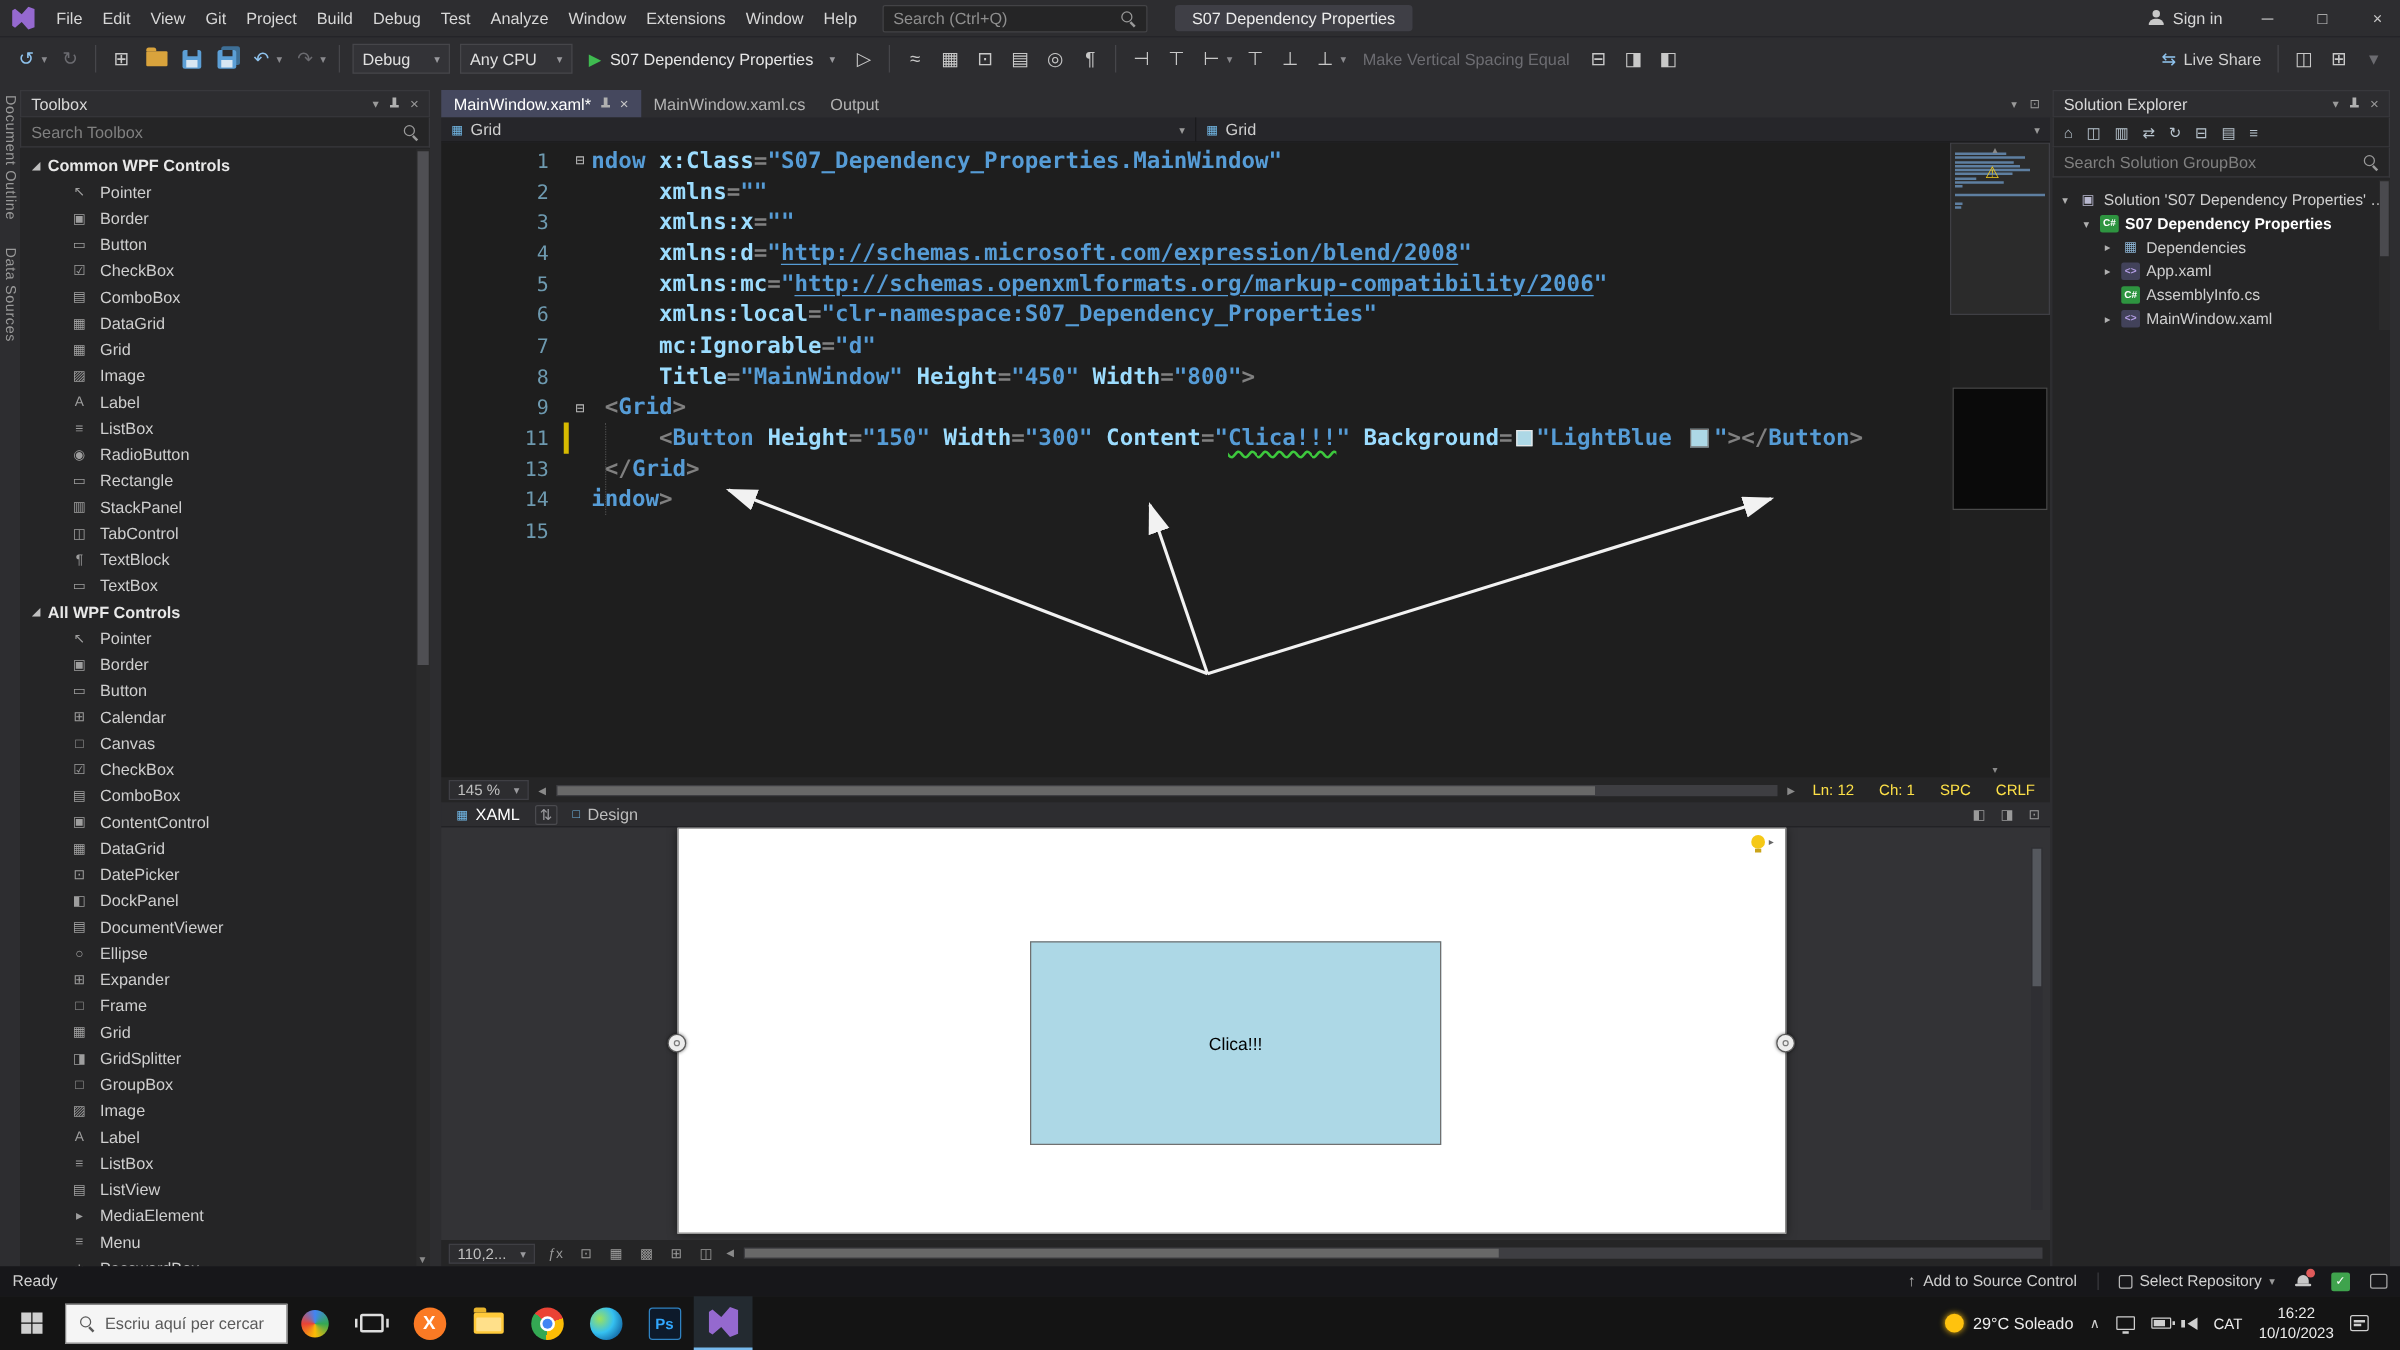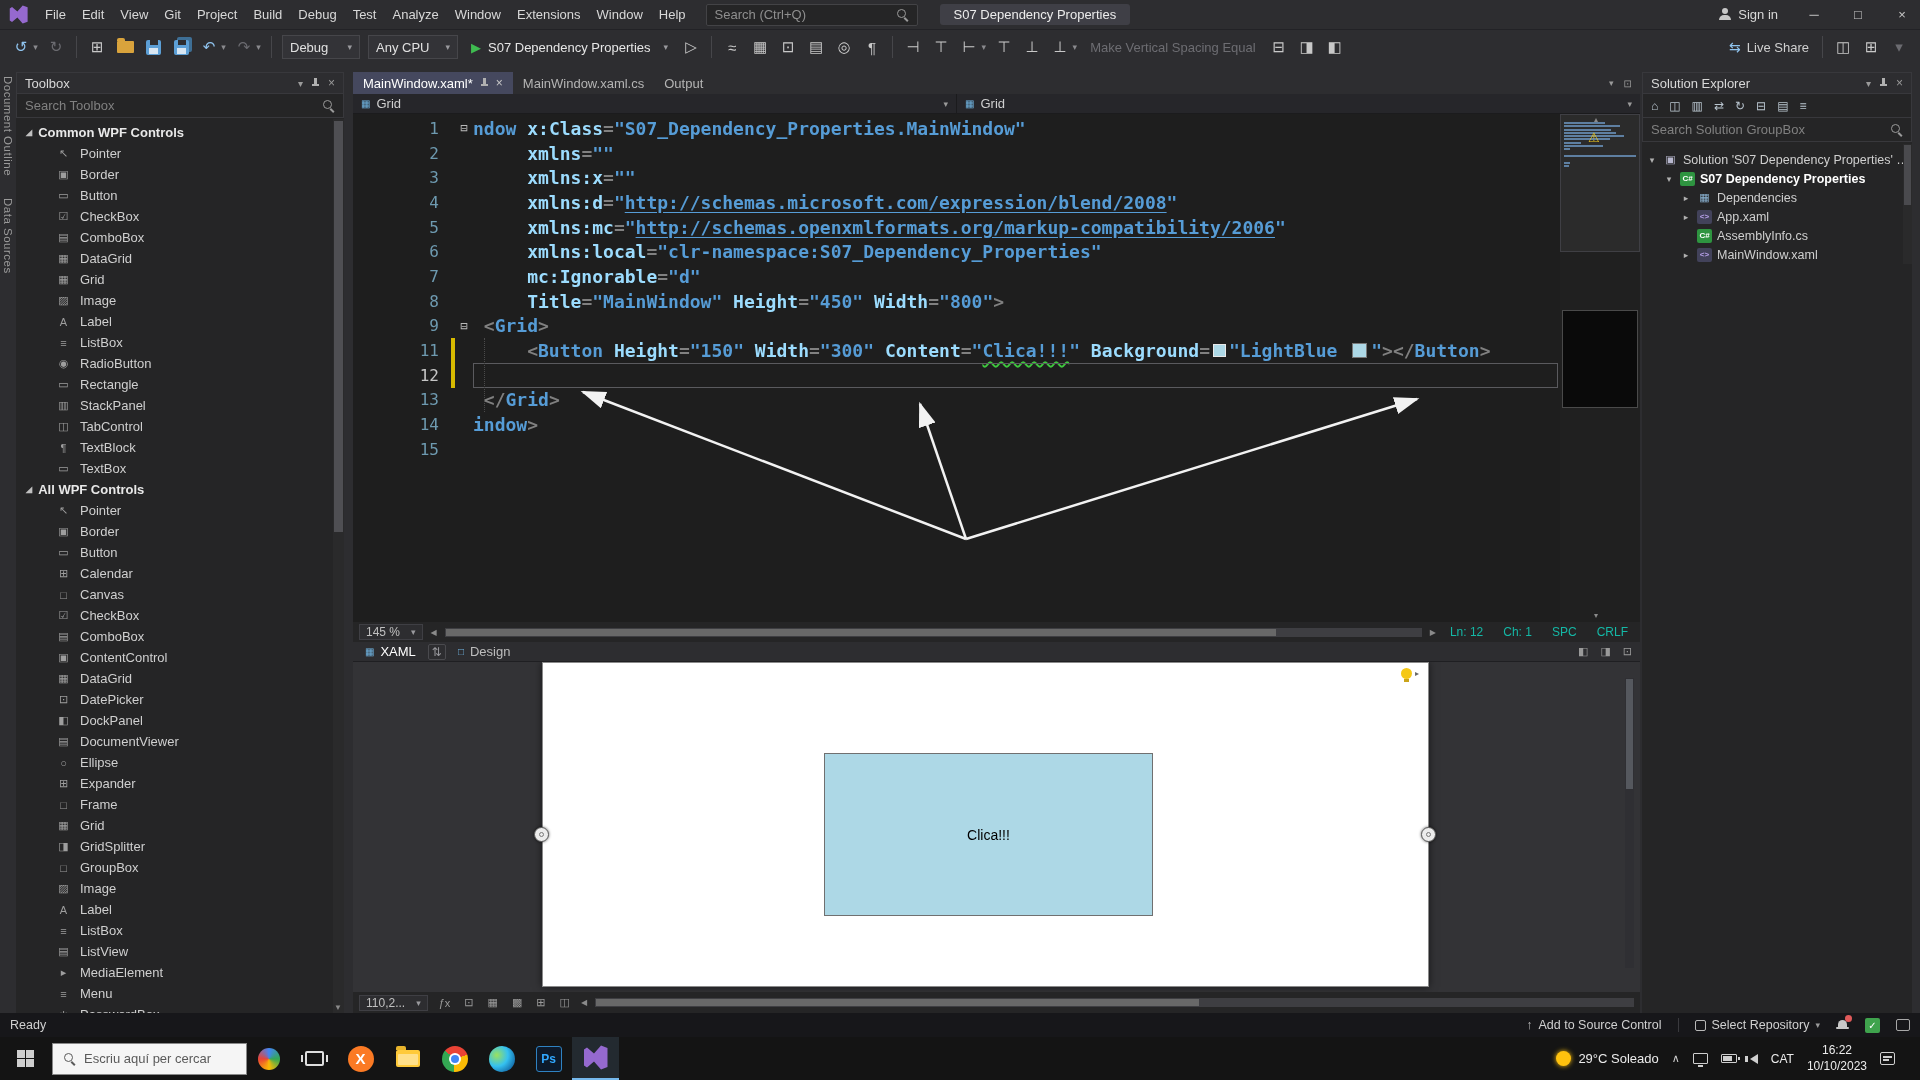--- a/index.html
+++ b/index.html
@@ -120,21 +120,21 @@
 .mm-down{position:absolute;bottom:2px;left:34px;font-size:8px;color:#8a8a8a}
 
 
 .code-bottom,.design-bottom{height:20px;background:#252526;display:flex;align-items:center;padding:0 6px;gap:8px;color:#c0c0c0;font-size:12px}
 .design-bottom{height:21px}
 .zoom-combo{display:flex;align-items:center;gap:5px;background:#2d2d30;border:1px solid #3f3f44;height:16px;padding:0 6px}
 .sb-arrow{font-size:8px;color:#8a8a8a}
 .hscroll{flex:1;height:9px;background:#3e3e42;position:relative}
 .hthumb{position:absolute;left:1px;top:1px;bottom:1px;width:85%;background:#686868}
 .hthumb.short{width:58%}
-.stat{margin:18px 6px;color:#14b8a6;white-space:nowrap}
+.stat{margin:18px 6px;color:#fde047;white-space:nowrap}
 
 
 .split-row{height:20px;background:#2d2d30;display:flex;align-items:center;gap:4px;padding:0 4px;border-bottom:1px solid #1f1f22}
 .split-tab{display:flex;align-items:center;gap:6px;padding:0 8px;height:100%;color:#bdbdbd}
 .split-tab.active{color:#fff}
 .st-ic{font-size:10px;color:#6fb3e0}
 .swap{font-size:12px;color:#9a9a9e;border:1px solid #4a4a4e;padding:0 3px;border-radius:2px}
 .split-flex{flex:1}
 .sp-ic{font-size:11px;color:#9a9a9a;margin:0 4px}
 
@@ -184,21 +184,21 @@
 .bell::after{content:"";position:absolute;left:0;top:8px;width:13px;height:2px;background:#c8c8c8;border-radius:1px}
 .badge{position:absolute;right:-3px;top:-4px;width:7px;height:7px;background:#e05a5a;border-radius:50%}
 .chk{width:15px;height:15px;background:#3fa34d;color:#fff;border-radius:2px;display:flex;align-items:center;justify-content:center;font-size:10px}
 .fb{width:14px;height:12px;border:1.5px solid #a8a8a8;border-radius:2px;position:relative;display:inline-block}
 
 
 .taskbar{position:absolute;left:0;right:0;bottom:0;height:43px;background:#141414;display:flex;align-items:stretch}
 .tk-slot{display:flex;align-items:center;justify-content:center}
 .start{width:52px}
 .i-start{width:8px;height:8px;background:#cfcfcf;box-shadow:9px 0 #cfcfcf,0 9px #cfcfcf,9px 9px #cfcfcf;margin:-5px 5px 5px -5px}
-.tk-search{width:195px;height:32px;align-self:center;background:#f5f5f5;border:1px solid #888;display:flex;align-items:center;gap:8px;padding:0 10px;color:#5a5a5a}
+.tk-search{width:178px;height:32px;align-self:center;background:#f5f5f5;border:1px solid #888;display:flex;align-items:center;gap:8px;padding:0 10px;color:#5a5a5a}
 .tk-search .mag::before{border-color:#5a5a5a}
 .tk-search .mag::after{background:#5a5a5a}
 .hl-dot{width:22px;height:22px;border-radius:50%;background:conic-gradient(#4285f4,#34a853,#fbbc05,#ea4335,#4285f4)}
 .i-taskview{width:19px;height:15px;border:2px solid #dedede;border-radius:2px;position:relative}
 .i-taskview::before{content:"";position:absolute;left:-6px;top:2px;width:2px;height:7px;background:#dedede}
 .i-taskview::after{content:"";position:absolute;right:-6px;top:2px;width:2px;height:7px;background:#dedede}
 #tb-apps{display:flex}
 .tb-app{width:47px;display:flex;align-items:center;justify-content:center}
 .tb-app.active{border-bottom:2px solid #76b9ed;background:#232a30}
 .i-xampp{width:26px;height:26px;border-radius:50%;background:#fb7a24;color:#fff;font-weight:bold;font-size:15px;display:flex;align-items:center;justify-content:center}
@@ -622,26 +622,20 @@
               <span class="ln-chg"></span>
               <span class="ln-fold">⊟</span>
               <span class="ln-text"><span class="tk-pl"> </span><span class="tk-de">&lt;</span><span class="tk-tg">Grid</span><span class="tk-de">&gt;</span></span>
             </div>
             <div class="code-line">
               <span class="ln-num">11</span>
               <span class="ln-chg mod"></span>
               <span class="ln-fold"></span>
               <span class="ln-text"><span class="tk-pl">     </span><span class="tk-de">&lt;</span><span class="tk-tg">Button</span><span class="tk-pl"> </span><span class="tk-at">Height</span><span class="tk-de">=</span><span class="tk-va">"150"</span><span class="tk-pl"> </span><span class="tk-at">Width</span><span class="tk-de">=</span><span class="tk-va">"300"</span><span class="tk-pl"> </span><span class="tk-at">Content</span><span class="tk-de">=</span><span class="tk-va">"</span><span class="tk-er">Clica!!!</span><span class="tk-va">"</span><span class="tk-pl"> </span><span class="tk-at">Background</span><span class="tk-de">=</span><span class="tk-s1"></span><span class="tk-va">"LightBlue </span><span class="tk-s2"></span><span class="tk-va">"</span><span class="tk-de">&gt;&lt;/</span><span class="tk-tg">Button</span><span class="tk-de">&gt;</span></span>
             </div>
-            <div class="code-line current">
-              <span class="ln-num cur">12</span>
-              <span class="ln-chg mod"></span>
-              <span class="ln-fold"></span>
-              <span class="ln-text"></span>
-            </div>
             <div class="code-line">
               <span class="ln-num">13</span>
               <span class="ln-chg"></span>
               <span class="ln-fold"></span>
               <span class="ln-text"><span class="tk-pl"> </span><span class="tk-de">&lt;/</span><span class="tk-tg">Grid</span><span class="tk-de">&gt;</span></span>
             </div>
             <div class="code-line">
               <span class="ln-num">14</span>
               <span class="ln-chg"></span>
               <span class="ln-fold"></span>

